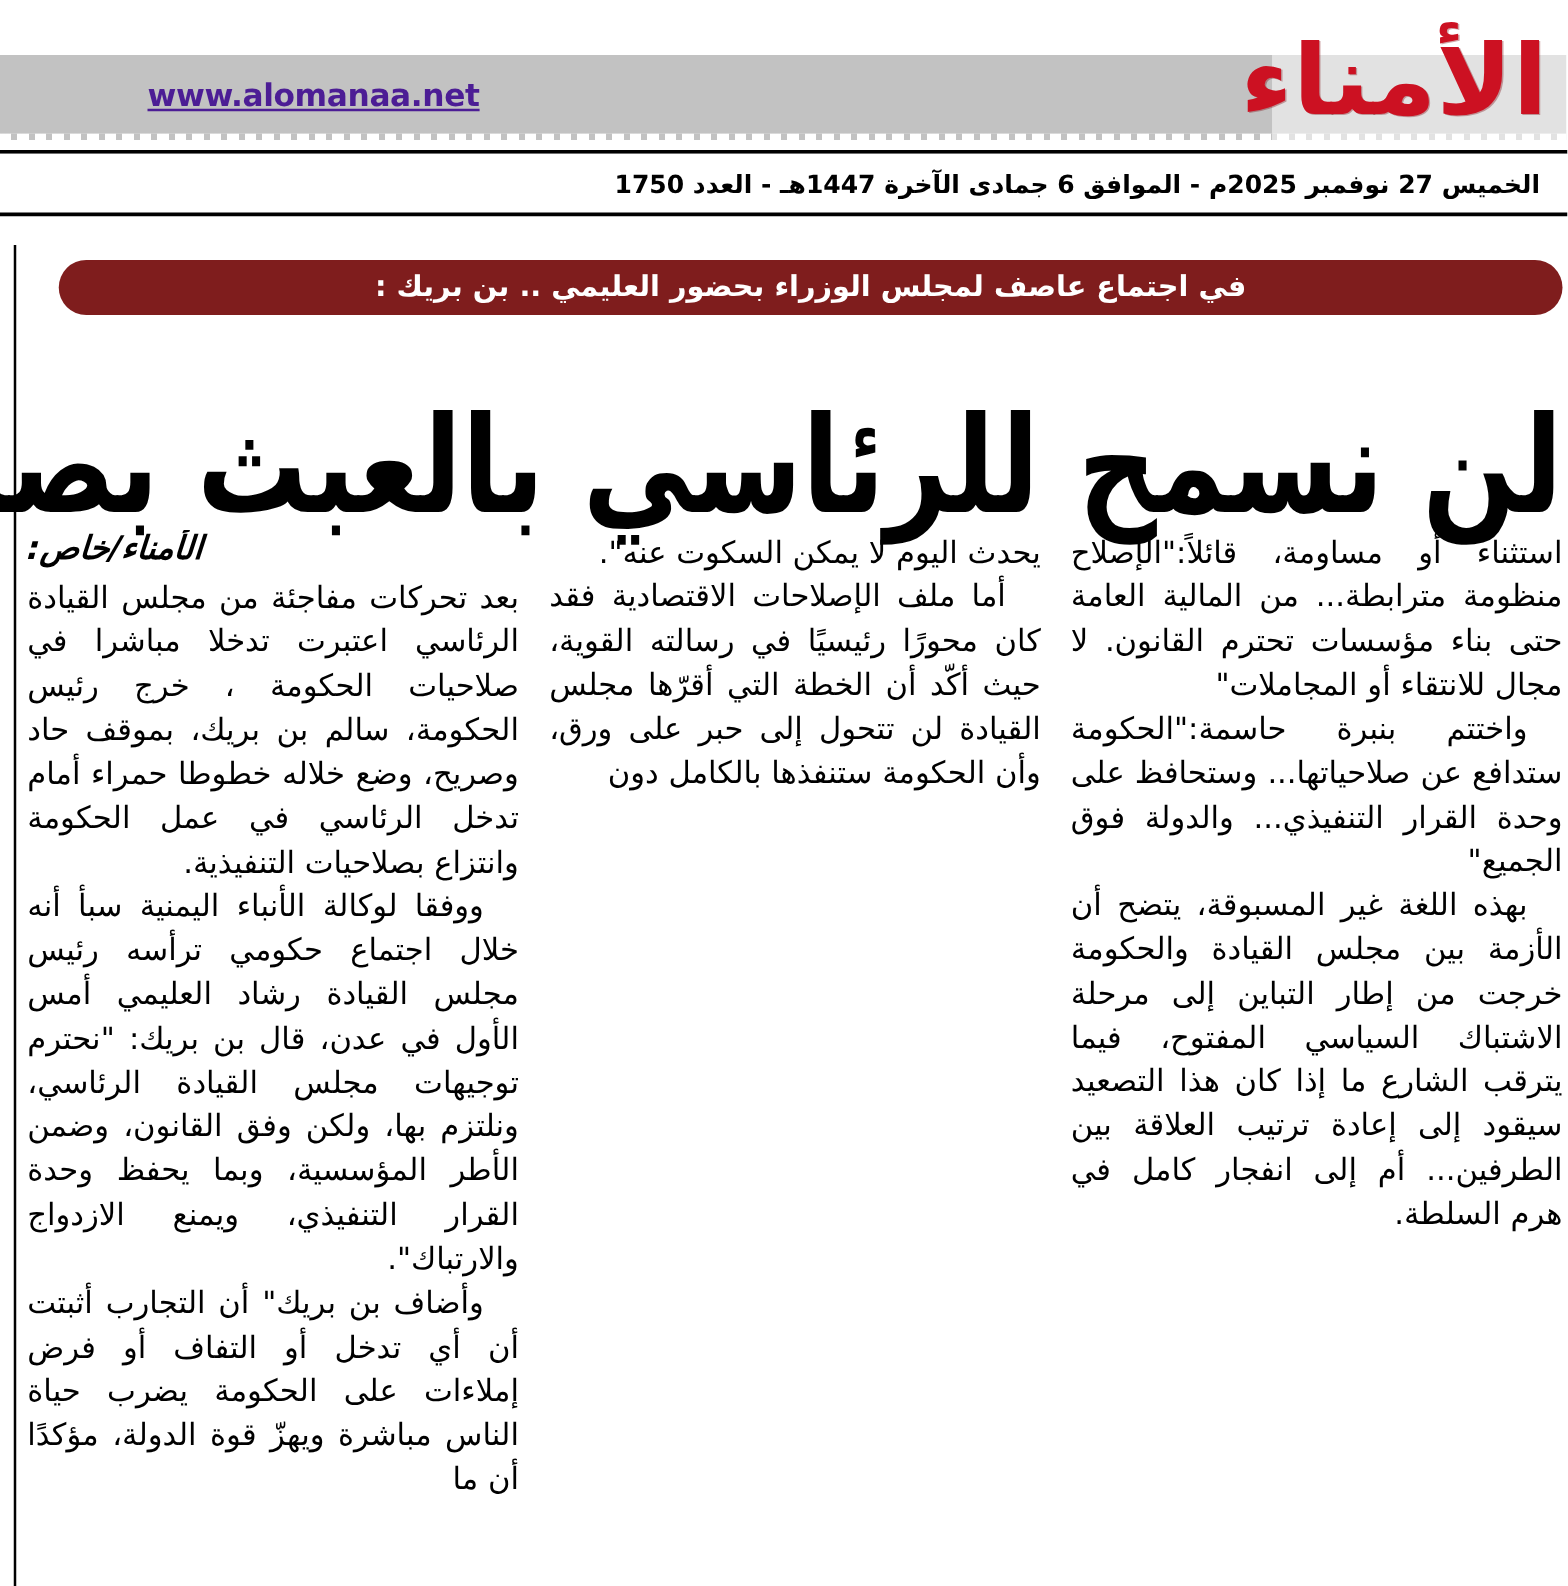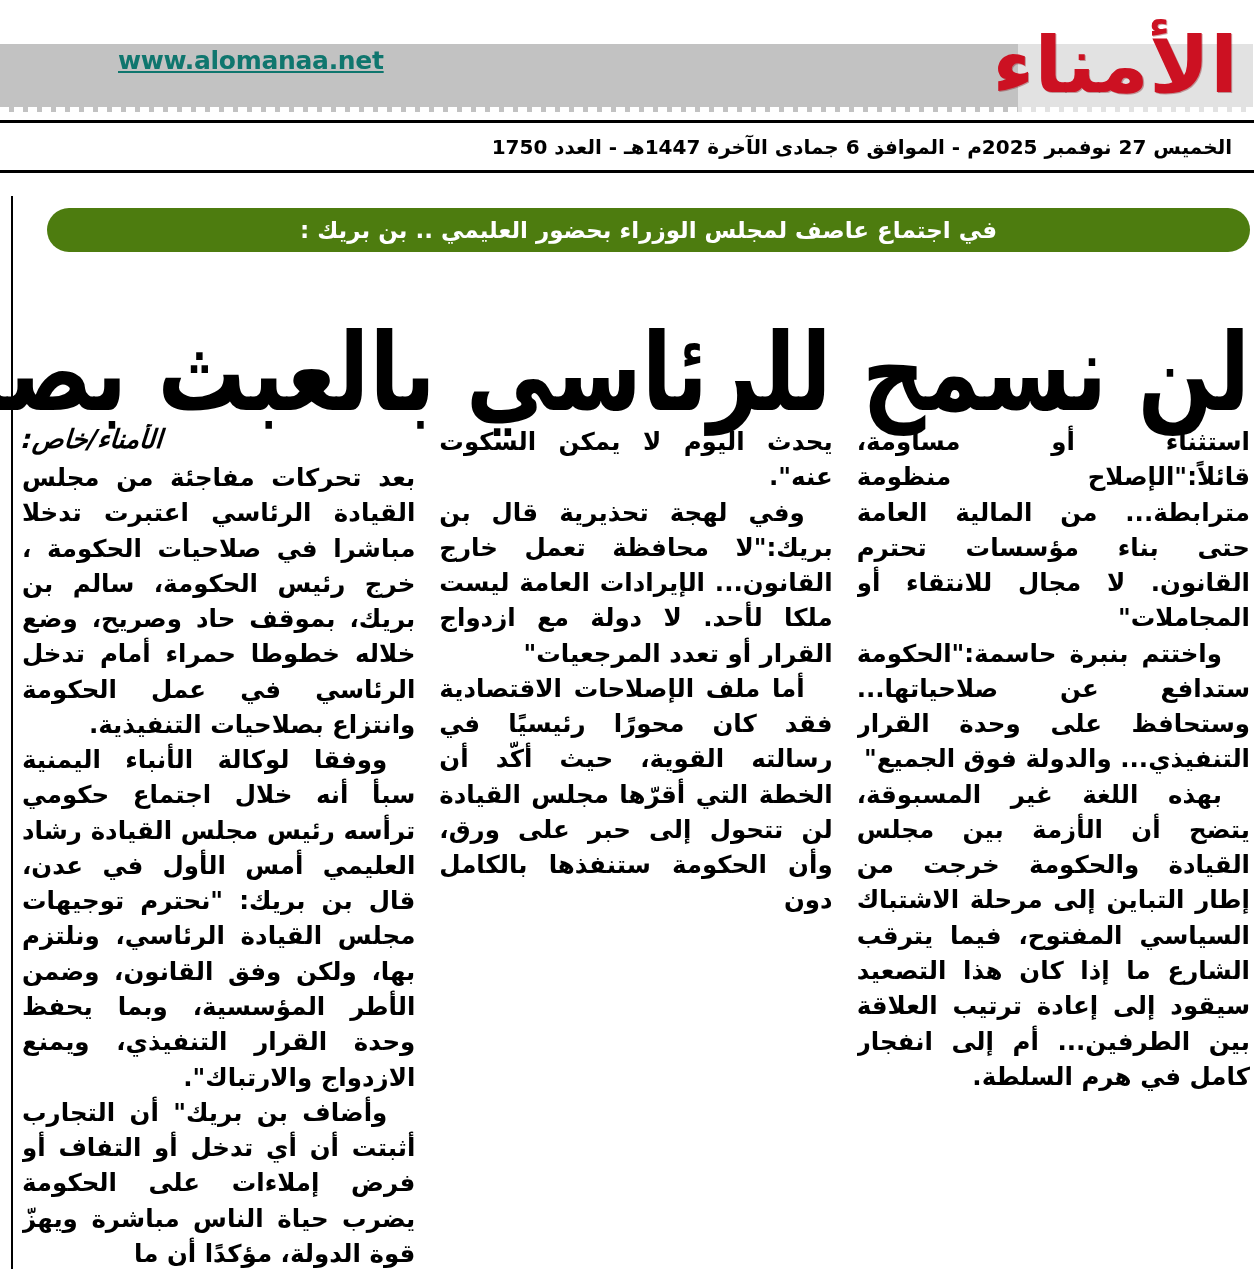--- a/index.html
+++ b/index.html
@@ -35,22 +35,22 @@
     position: absolute;
     left: 1018px;
     top: 44px;
     width: 235px;
     height: 63px;
     background: #e2e2e2;
   }
   .site-url {
     position: absolute;
     left: 118px;
-    top: 46px;
-    color: #0f766e;
+    top: 62px;
+    color: #4c1d95;
     font-size: 25px;
     font-weight: bold;
     letter-spacing: -0.3px;
     direction: ltr;
     font-family: "DejaVu Sans", "Liberation Sans", sans-serif;
   }
   .dashed-rule {
     position: absolute;
     left: 0;
     top: 107px;
@@ -130,21 +130,21 @@
     background: #000;
   }
 
   
   .kicker {
     position: absolute;
     left: 47px;
     top: 208px;
     width: 1203px;
     height: 44px;
-    background: #4d7c0f;
+    background: #7f1d1d;
     color: #ffffff;
     display: flex;
     align-items: center;
     justify-content: center;
     font-size: 23px;
     font-weight: bold;
     letter-spacing: -0.3px;
     white-space: nowrap;
     border-radius: 22px;
   }
@@ -189,21 +189,21 @@
     color: #000;
     margin: 0 0 6px 0;
     letter-spacing: -0.5px;
     font-style: italic;
     transform: skewX(-4deg);
   }
   .col p {
     margin: 0;
     font-size: 24.5px;
     line-height: 1.44;
-    font-weight: bold;
+    font-weight: normal;
     text-align: justify;
     text-justify: inter-word;
     letter-spacing: -0.2px;
     text-indent: 28px;
     color: #000;
   }
   .col p.noindent { text-indent: 0; }
 </style>
 </head>
 <body>
@@ -234,21 +234,20 @@
 
   <div class="col">
     <div class="byline">الأمناء/خاص:</div>
     <p class="noindent">بعد تحركات مفاجئة من مجلس القيادة الرئاسي اعتبرت تدخلا مباشرا في صلاحيات الحكومة ، خرج رئيس الحكومة، سالم بن بريك، بموقف حاد وصريح، وضع خلاله خطوطا حمراء أمام تدخل الرئاسي في عمل الحكومة وانتزاع بصلاحيات التنفيذية.</p>
     <p>ووفقا لوكالة الأنباء اليمنية سبأ أنه خلال اجتماع حكومي ترأسه رئيس مجلس القيادة رشاد العليمي أمس الأول في عدن، قال بن بريك: "نحترم توجيهات مجلس القيادة الرئاسي، ونلتزم بها، ولكن وفق القانون، وضمن الأطر المؤسسية، وبما يحفظ وحدة القرار التنفيذي، ويمنع الازدواج والارتباك".</p>
     <p>وأضاف بن بريك" أن التجارب أثبتت أن أي تدخل أو التفاف أو فرض إملاءات على الحكومة يضرب حياة الناس مباشرة ويهزّ قوة الدولة، مؤكدًا أن ما</p>
   </div>
 
   <div class="col">
     <p class="noindent">يحدث اليوم لا يمكن السكوت عنه".</p>
-    <p>وفي لهجة تحذيرية قال بن بريك:"لا محافظة تعمل خارج القانون... الإيرادات العامة ليست ملكا لأحد. لا دولة مع ازدواج القرار أو تعدد المرجعيات"</p>
     <p>أما ملف الإصلاحات الاقتصادية فقد كان محورًا رئيسيًا في رسالته القوية، حيث أكّد أن الخطة التي أقرّها مجلس القيادة لن تتحول إلى حبر على ورق، وأن الحكومة ستنفذها بالكامل دون</p>
   </div>
 
   <div class="col">
     <p class="noindent">استثناء أو مساومة، قائلاً:"الإصلاح منظومة مترابطة... من المالية العامة حتى بناء مؤسسات تحترم القانون. لا مجال للانتقاء أو المجاملات"</p>
     <p>واختتم بنبرة حاسمة:"الحكومة ستدافع عن صلاحياتها... وستحافظ على وحدة القرار التنفيذي... والدولة فوق الجميع"</p>
     <p>بهذه اللغة غير المسبوقة، يتضح أن الأزمة بين مجلس القيادة والحكومة خرجت من إطار التباين إلى مرحلة الاشتباك السياسي المفتوح، فيما يترقب الشارع ما إذا كان هذا التصعيد سيقود إلى إعادة ترتيب العلاقة بين الطرفين... أم إلى انفجار كامل في هرم السلطة.</p>
   </div>
 
 </div>

